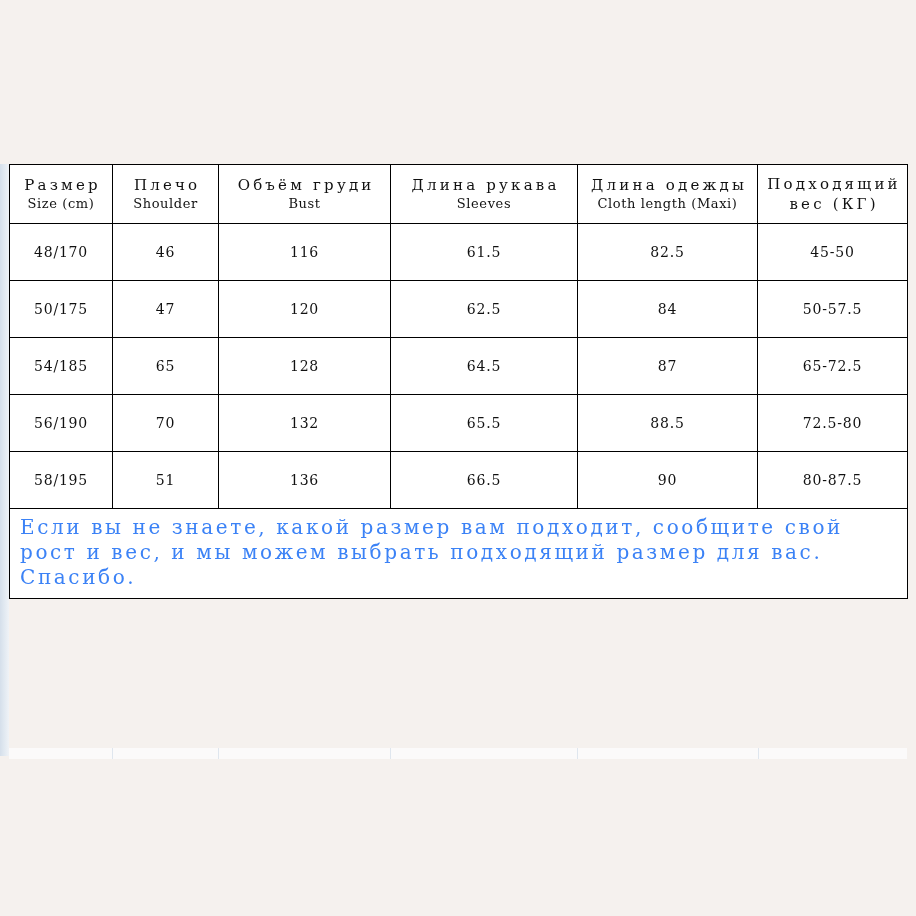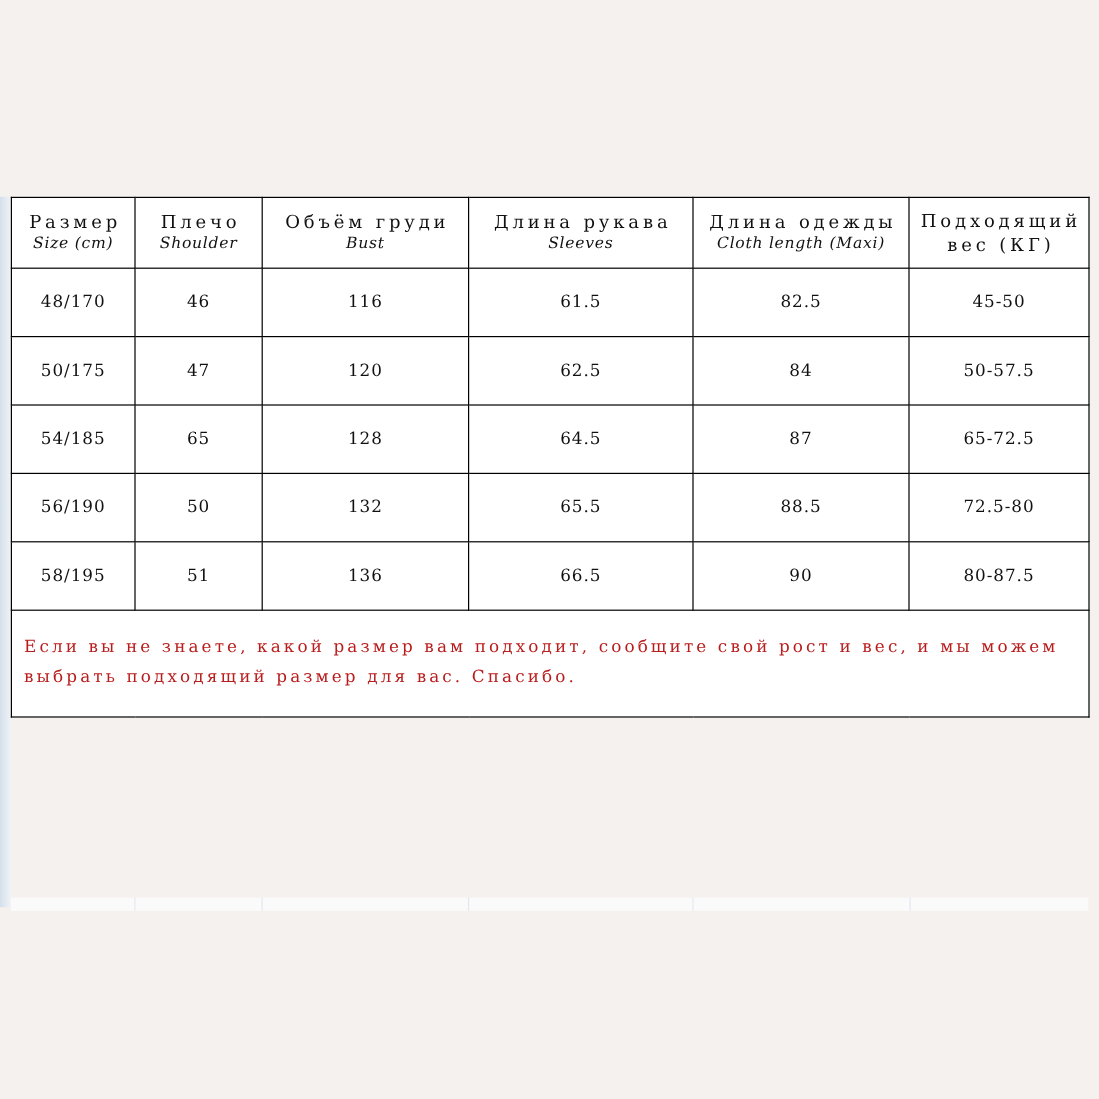--- a/index.html
+++ b/index.html
@@ -73,40 +73,39 @@
     line-height: 20px;
     text-indent: 3.2px;
     white-space: nowrap;
   }
   .hd-en {
     display: block;
     font-size: 13px;
     letter-spacing: 0.6px;
     line-height: 18px;
     white-space: nowrap;
-    font-style: italic;
   }
 
   tbody td {
     height: 56px;
     font-size: 14px;
     letter-spacing: 0.8px;
   }
 
   tr.note-row td {
     height: 74px;
     text-align: left;
     padding: 6px 10px 8px 10px;
     vertical-align: middle;
   }
   .note-text {
-    font-size: 14px;
+    font-size: 20px;
     letter-spacing: 2.6px;
     line-height: 25px;
-    color: #b91c1c;
+    color: #3b82f6;
     display: block;
   }
 
   
   .ghost-strip {
     position: absolute;
     left: 9px;
     top: 748px;
     width: 898px;
     height: 11px;
@@ -188,21 +187,21 @@
       <tr>
         <td>54/185</td>
         <td>65</td>
         <td>128</td>
         <td>64.5</td>
         <td>87</td>
         <td>65-72.5</td>
       </tr>
       <tr>
         <td>56/190</td>
-        <td>50</td>
+        <td>70</td>
         <td>132</td>
         <td>65.5</td>
         <td>88.5</td>
         <td>72.5-80</td>
       </tr>
       <tr>
         <td>58/195</td>
         <td>51</td>
         <td>136</td>
         <td>66.5</td>

